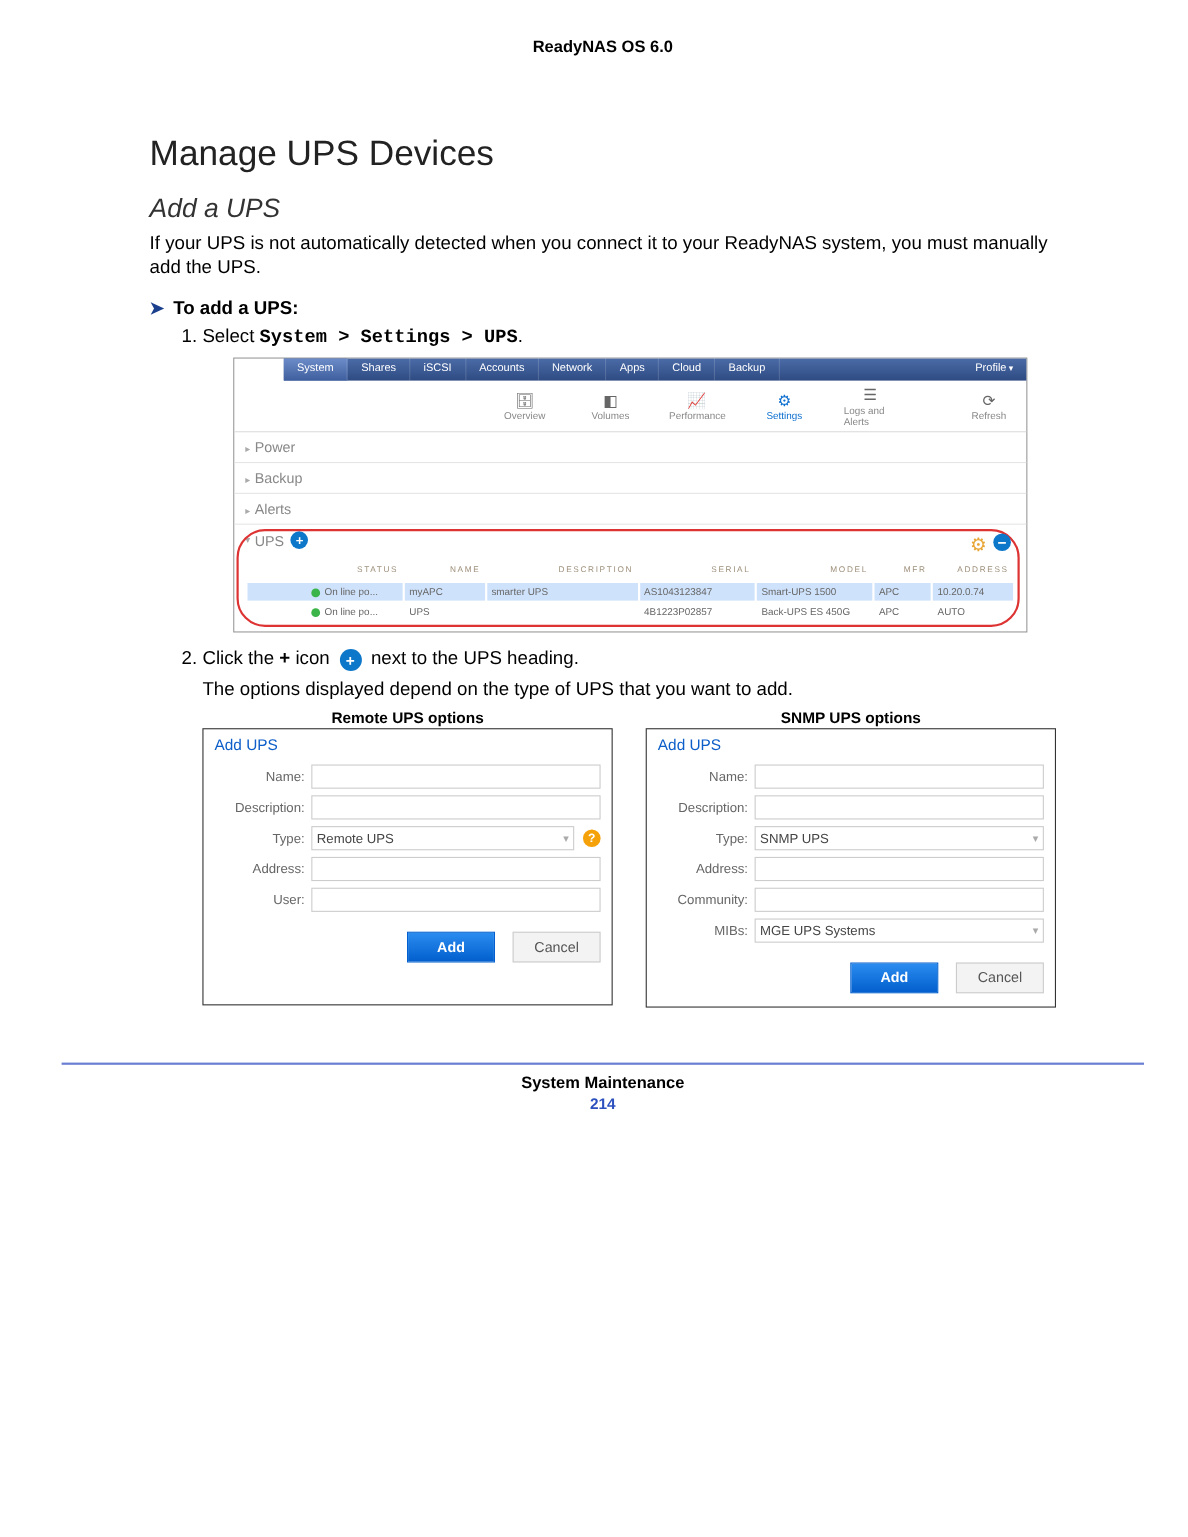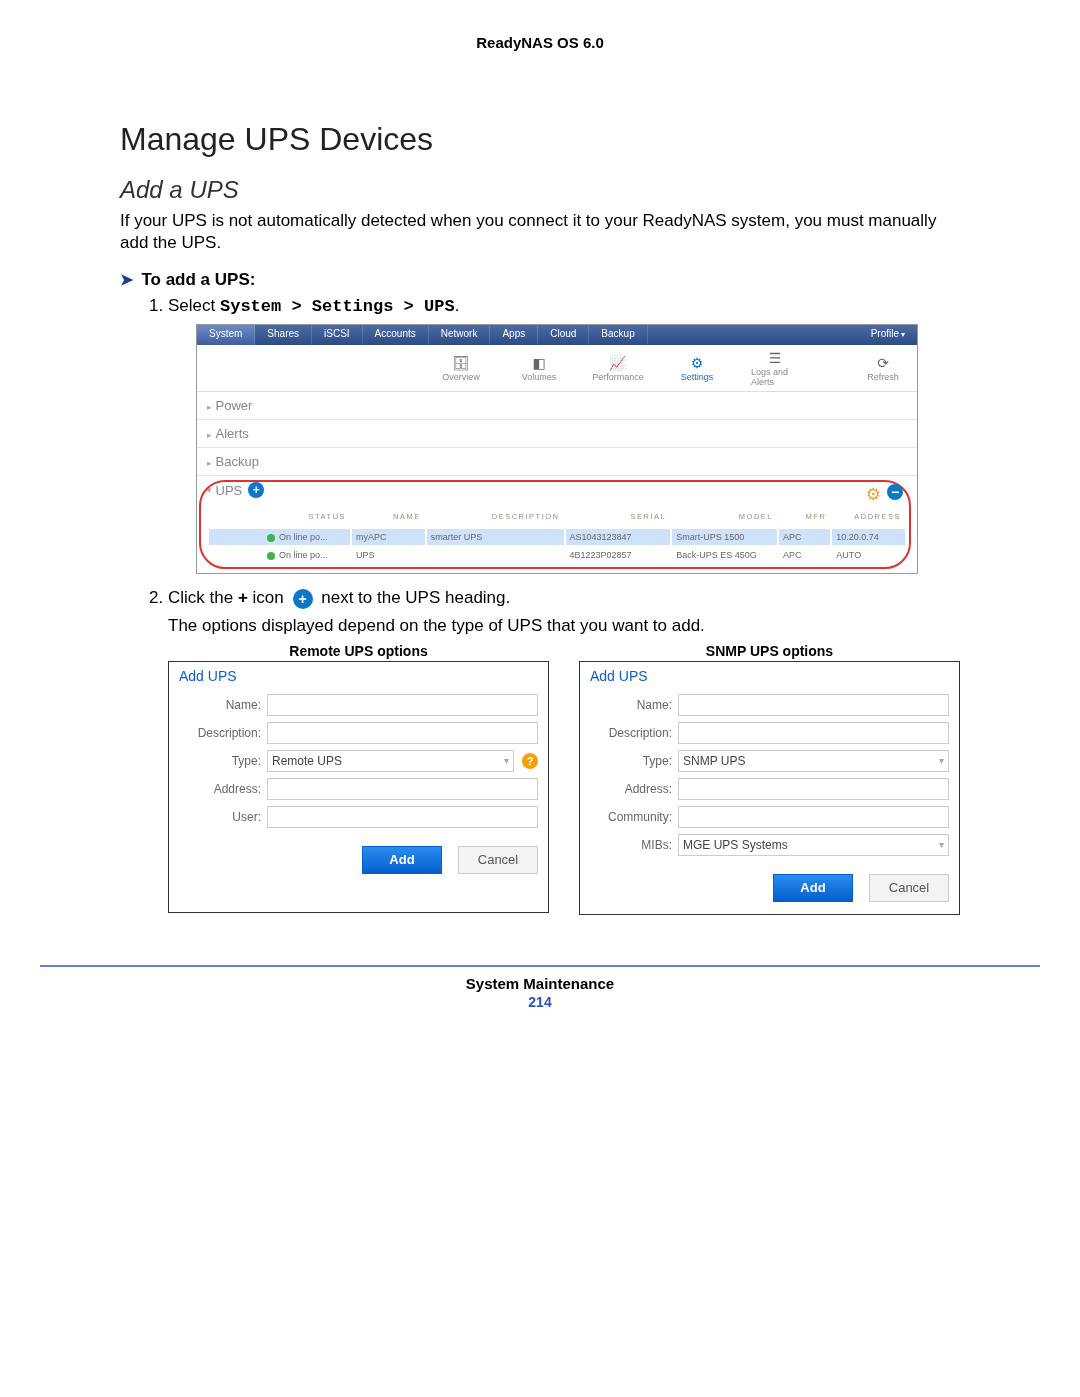--- a/index.html
+++ b/index.html
@@ -1,30 +1,30 @@
 <!DOCTYPE html>
 <html><head>
 <meta charset="utf-8">
 <style>
   body { font-family: Arial, Helvetica, sans-serif; background:#fff; margin:0; padding:0; color:#000; }
-  .page { width:1080px; margin:0 auto; position:relative; padding:40px 0 30px 0; box-sizing:border-box; }
+  .page { width:1080px; margin:0 auto; position:relative; padding:40px 0 30px 16px; box-sizing:border-box; }
   .header-title { text-align:center; font-weight:bold; font-size:15px; margin-top:-6px; }
   .content { padding:40px 120px 0 120px; }
   h1 { font-family: 'Trebuchet MS', Arial, sans-serif; font-weight:normal; font-size:32px; margin:30px 0 18px 0; color:#222; }
   h2 { font-family: 'Trebuchet MS', Arial, sans-serif; font-style:italic; font-weight:normal; font-size:24px; color:#333; margin:18px 0 6px 0; }
   p { font-size:17px; line-height:1.3; margin:6px 0; }
   .task-line { font-size:17px; font-weight:bold; margin-top:16px; }
   .task-line .arrow { color:#1a3f8c; font-size:16px; margin-right:8px; }
   ol.steps { font-size:17px; padding-left:48px; margin:6px 0; }
   ol.steps li { margin:4px 0; }
   .strongpath { font-weight:bold;font-family:Liberation Mono, monospace; }
 
   
   .ui-shot { border:1px solid #999; margin:8px 0 14px 28px; width:720px; font-size:11px; }
-  .ui-topbar { display:flex; background:linear-gradient(#4b6ba7,#2e4b82); color:#fff; height:20px; font-size:10px; }
+  .ui-topbar { display:flex; background:linear-gradient(#4b6ba7,#2e4b82); color:#fff; height:20px; font-size:10px;margin-left:45px; }
   .ui-tab { padding:3px 12px; border-right:1px solid rgba(255,255,255,.15); cursor:pointer; }
   .ui-tab.active { background:linear-gradient(#6b8bc9,#3f5e9d); }
   .ui-tab.right { margin-left:auto; border-right:0; }
   .ui-tab .tri { font-size:8px; margin-left:2px; }
   .ui-iconbar { display:flex; height:46px; border-bottom:1px solid #ddd; align-items:center; padding-left:240px; gap:30px; font-size:9px; color:#888; }
   .ui-iconbar .it { display:flex; flex-direction:column; align-items:center; width:50px; }
   .ui-iconbar .it .ic { width:20px; height:18px; display:flex; align-items:center; justify-content:center; font-size:14px; color:#666; }
   .ui-iconbar .spacer { flex:1; }
   .sect { border-bottom:1px solid #e5e5e5; padding:6px 10px; color:#888; font-size:13px; }
   .sect .tri { color:#aaa; font-size:9px; margin-right:4px; }
@@ -118,22 +118,22 @@
                 <span class="ic">☰</span>
                 <span>Logs and Alerts</span>
               </div>
             <div class="spacer"></div>
             <div class="it" style="margin-right:10px;">
                 <span class="ic">⟳</span>
                 <span>Refresh</span>
               </div>
           </div>
           <div class="sect"><span class="tri">▸</span><span>Power</span></div>
+          <div class="sect"><span class="tri">▸</span><span>Backup</span></div>
           <div class="sect"><span class="tri">▸</span><span>Alerts</span></div>
-          <div class="sect"><span class="tri">▸</span><span>Backup</span></div>
           <div class="ups-sect">
             <div class="redoval"></div>
             <div class="ups-head">
               <span class="tri">▾</span>
               <span>UPS</span>
               <span class="plus-circ">+</span>
             </div>
             <div class="ups-right-icons">
               <span class="gear">⚙</span>
               <span class="minus-circ">−</span>

